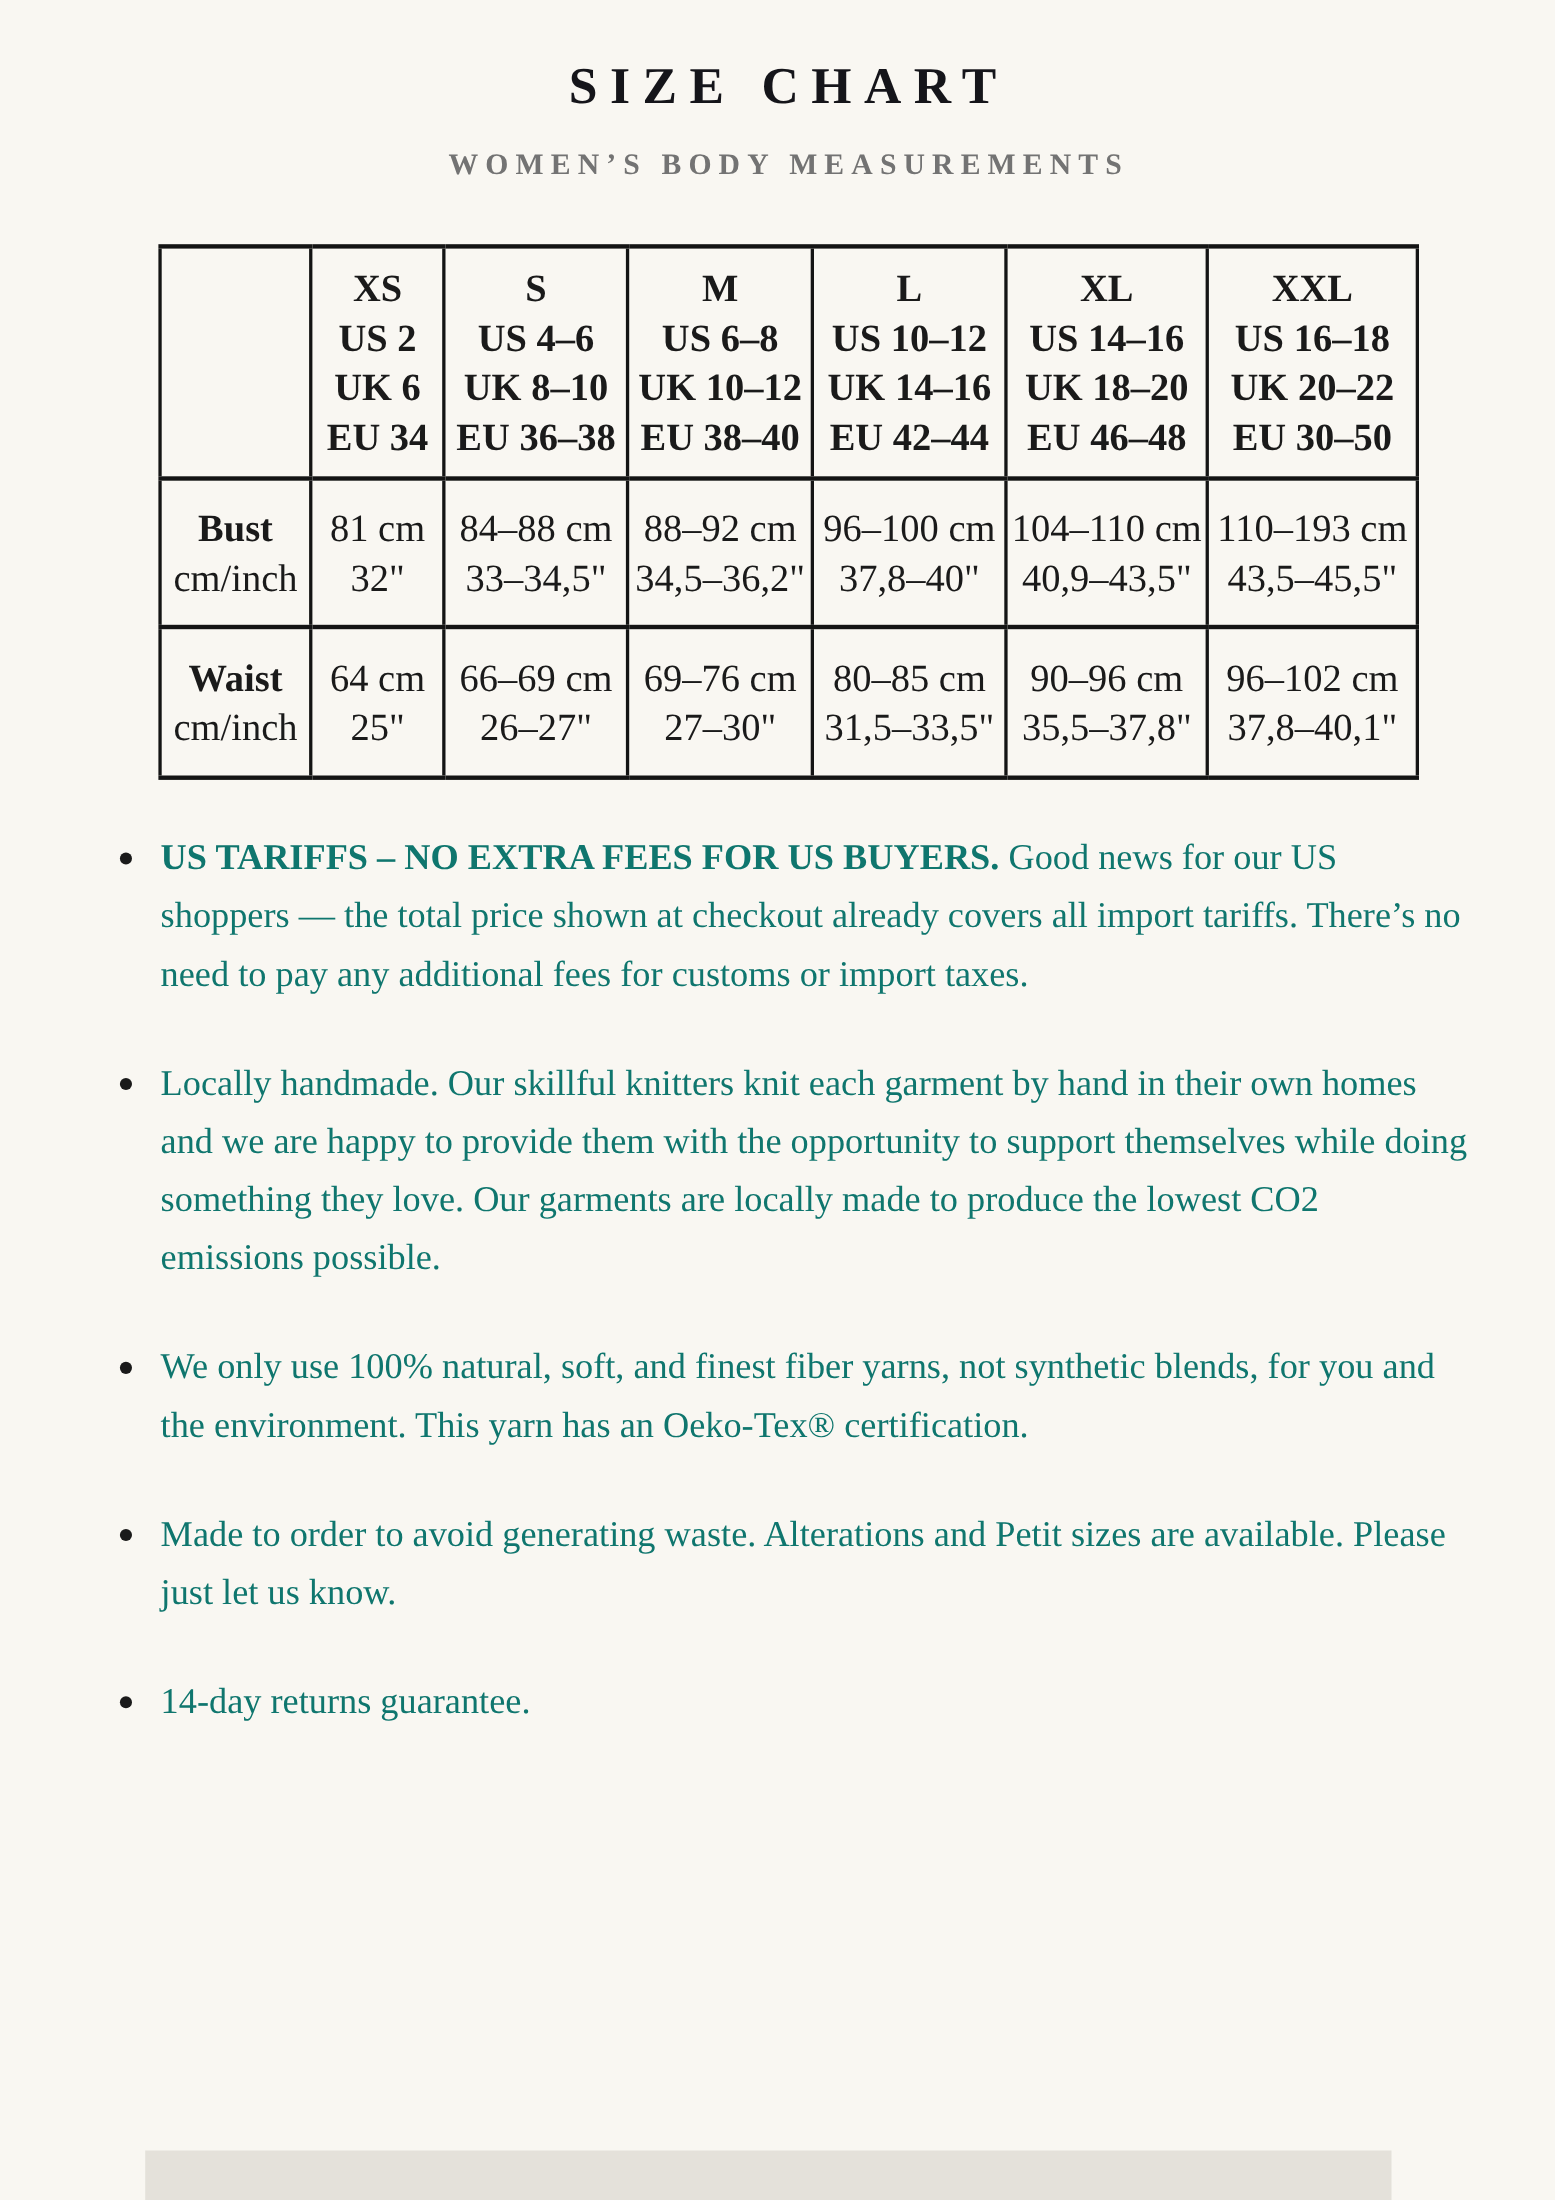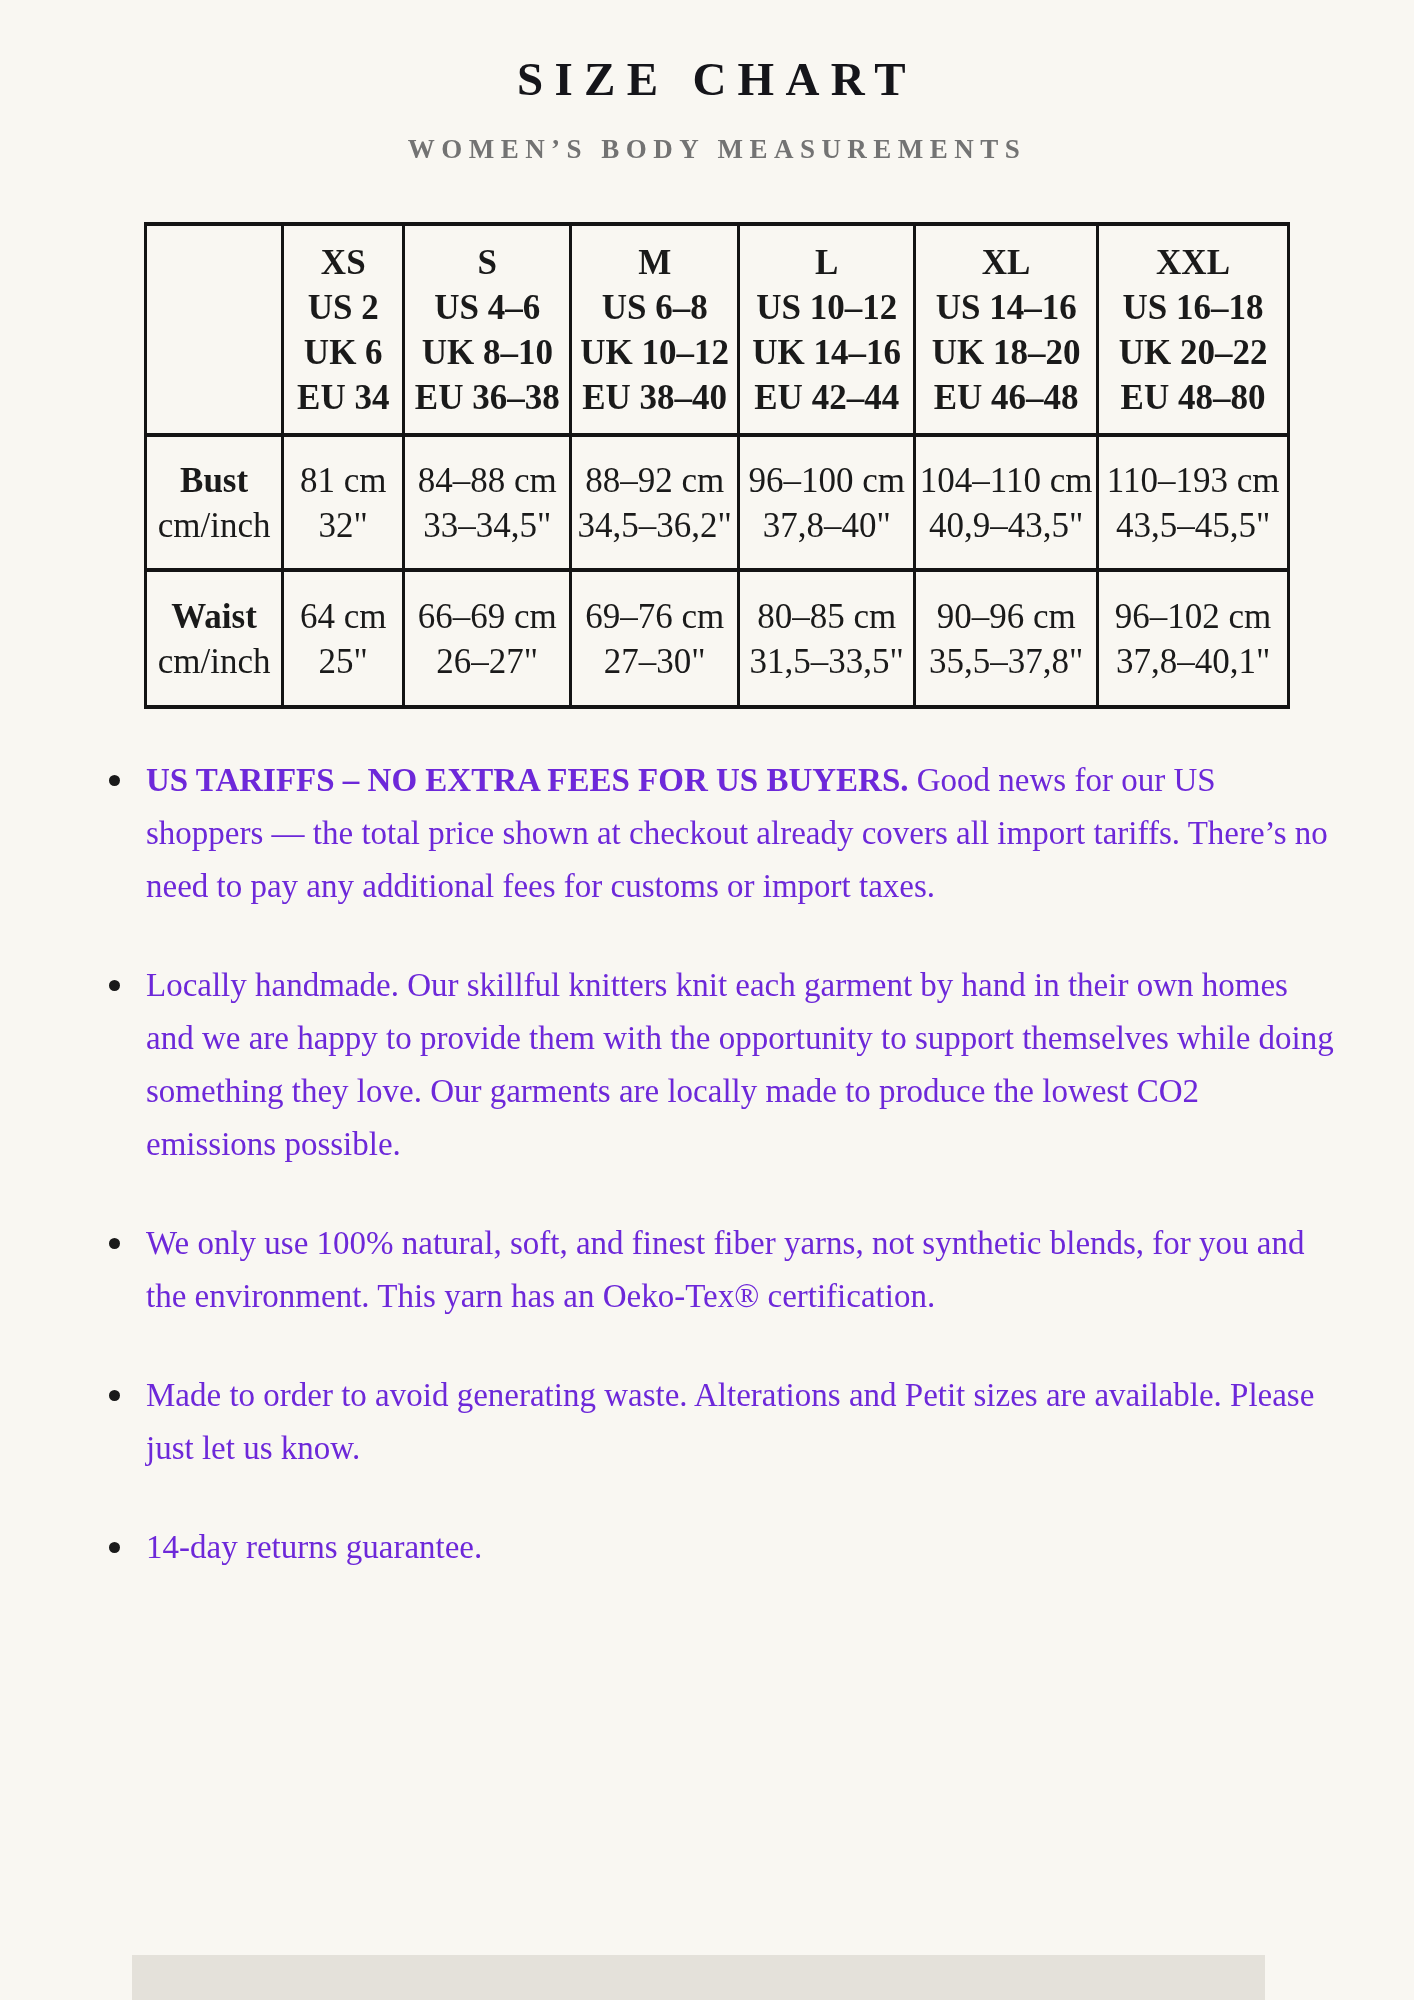--- a/index.html
+++ b/index.html
@@ -59,21 +59,21 @@
   .size-table tr.r0{height:135px;}
   .size-table tr.r1{height:137px;}
   .size-table .hdr td{font-weight:bold;}
   .size-table .row-label b{font-weight:bold;}
   .size-table .unit{font-weight:normal;}
 
   ul.bullets{
     position:absolute;left:106px;top:754px;width:1228px;
     margin:0;padding:0;list-style:none;
     font-size:33px;line-height:53px;
-    color:#6d28d9;
+    color:#0f766e;
   }
   ul.bullets li{
     position:relative;
     padding-left:40px;
     margin-bottom:46px;
   }
   ul.bullets li::before{
     content:"";
     position:absolute;left:3px;top:21px;
     width:11px;height:11px;border-radius:50%;
@@ -135,21 +135,21 @@
         <td>
           <div>XL</div>
           <div>US 14–16</div>
           <div>UK 18–20</div>
           <div>EU 46–48</div>
         </td>
         <td>
           <div>XXL</div>
           <div>US 16–18</div>
           <div>UK 20–22</div>
-          <div>EU 48–80</div>
+          <div>EU 30–50</div>
         </td>
       </tr>
 
       <tr class="r0">
         <td class="row-label">
           <b>Bust</b>
           <div class="unit">cm/inch</div>
         </td>
         <td>
           <div>81 cm</div>

